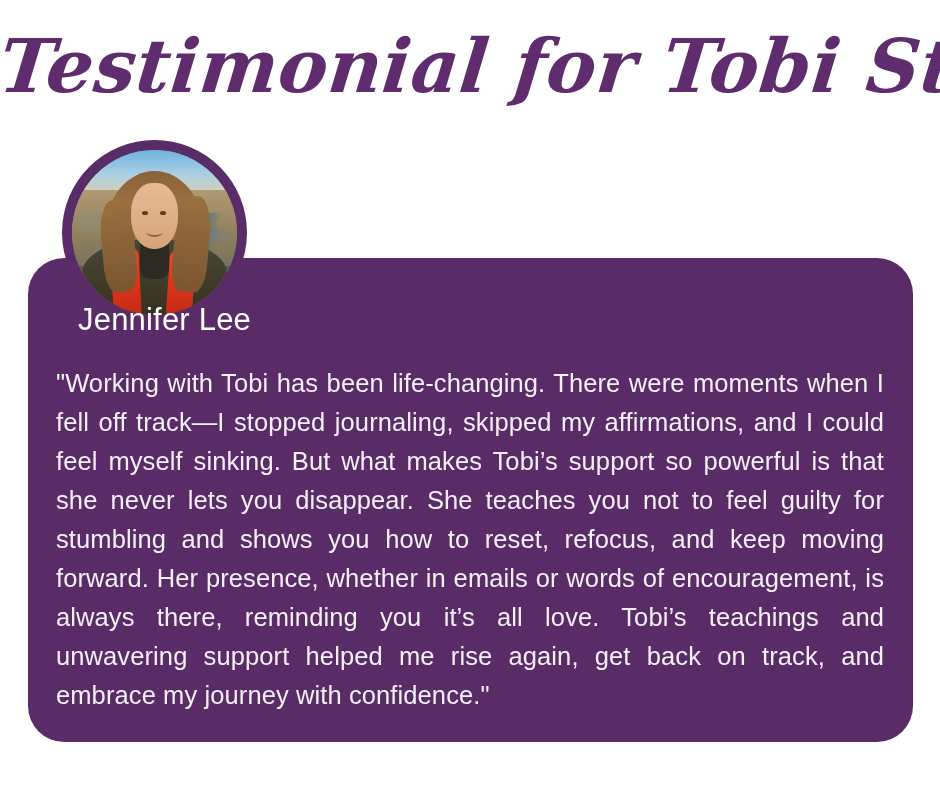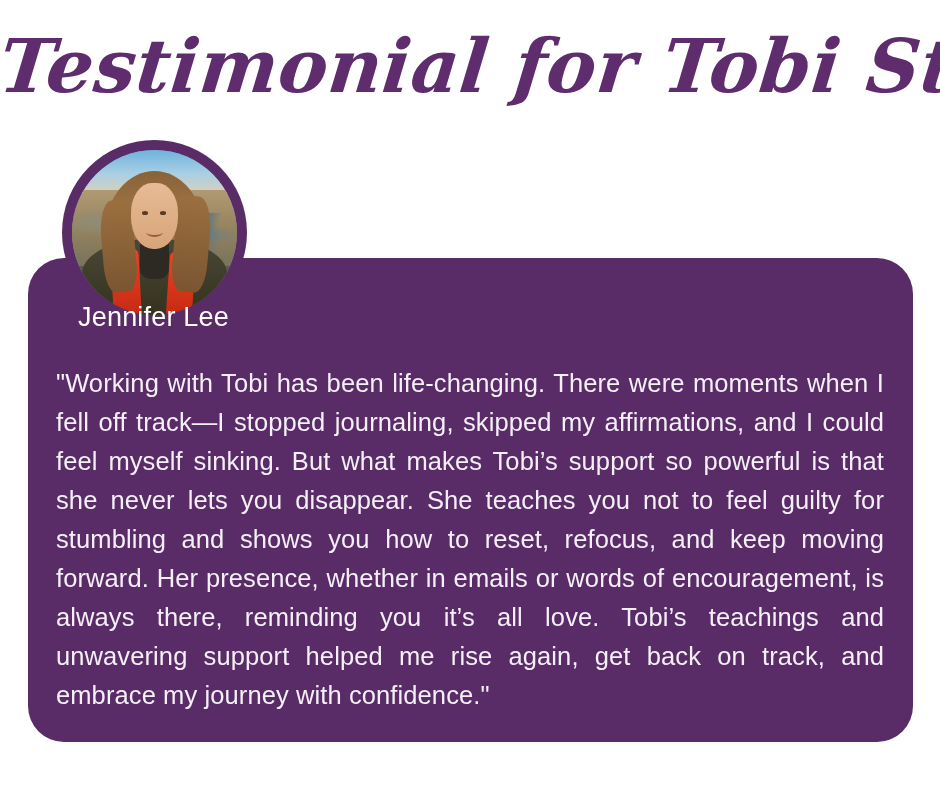--- a/index.html
+++ b/index.html
@@ -208,21 +208,21 @@
     border-bottom: 2px solid #9c5648;
     border-radius: 0 0 60% 60%;
   }
 
   
   .name {
     position: absolute;
     left: 78px;
     top: 302px;
     color: #ffffff;
-    font-size: 27px;
+    font-size: 31px;
     font-weight: 400;
     letter-spacing: 0.2px;
     z-index: 6;
   }
 
   
   .quote {
     position: absolute;
     left: 56px;
     top: 364px;

